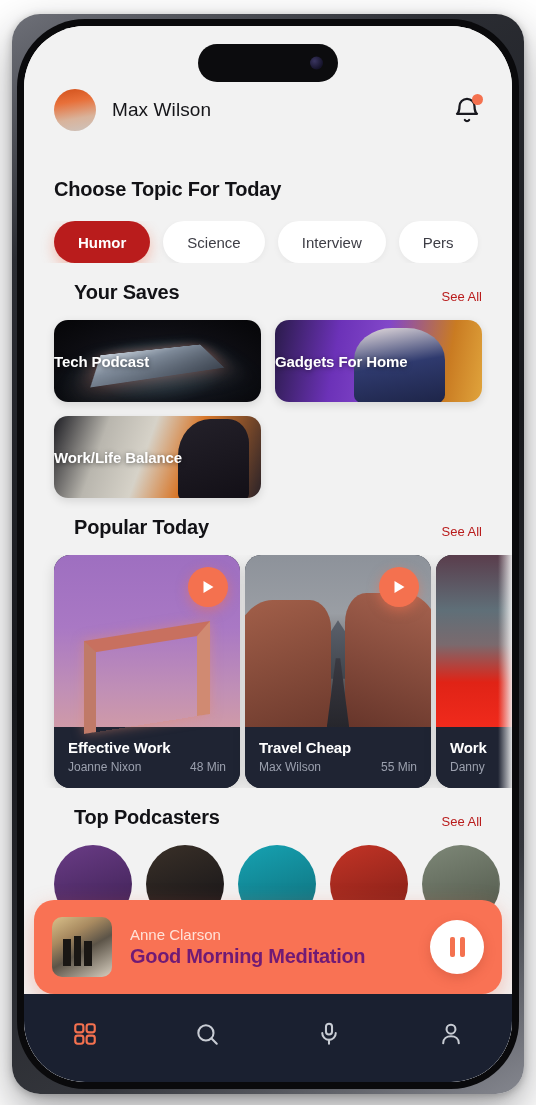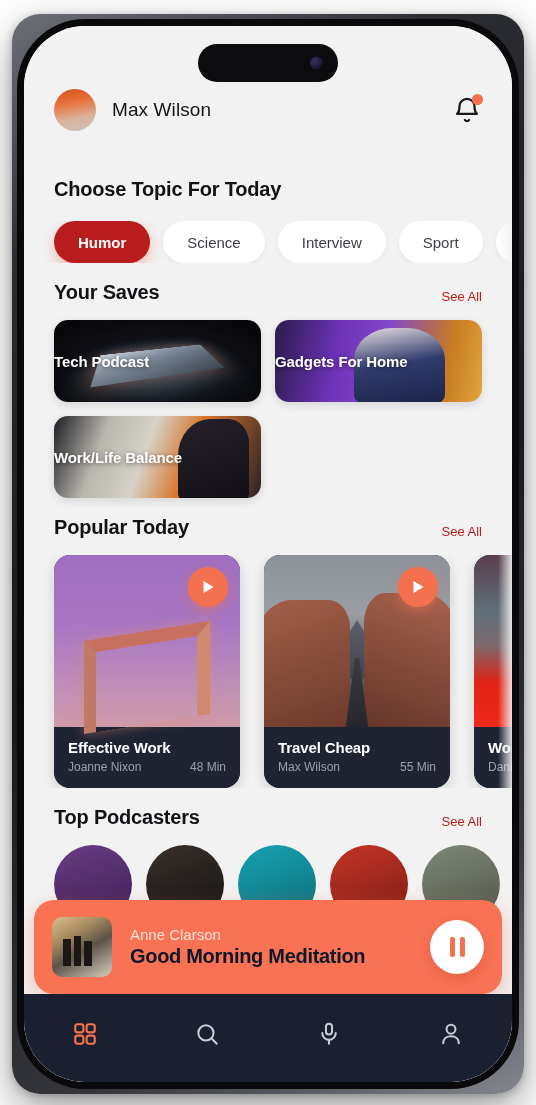--- a/index.html
+++ b/index.html
@@ -52,21 +52,21 @@
   .bell-dot {
     position:absolute; right:-1px; top:-1px; width:11px; height:11px;
     border-radius:50%; background:#f4714f;
   }
 
   
   .sec-title { font-size:20px; font-weight:700; color:#121216; letter-spacing:-.2px; }
   .see-all { font-size:13px; color:#b91c1c; }
   .sec-head {
     display:flex; align-items:flex-end; justify-content:space-between;
-    padding:0 30px; margin-top:18px;
+    padding:0 30px; margin-top:18px;margin-left:20px;
   }
 
   .topic-title { padding:0 30px; margin-top:40px; }
 
   
   .chips { display:flex; gap:13px; padding:0 0 0 30px; margin-top:20px; overflow:hidden; }
   .chip {
     flex:0 0 auto; height:42px; padding:0 24px; border-radius:21px;
     background:#fff; color:#3d3d45; font-size:15px; font-weight:500;
     display:flex; align-items:center; justify-content:center;
@@ -103,21 +103,21 @@
     background:linear-gradient(170deg,#e8dfe0 0%,#2f3a6e 48%,#1d2447 100%);
     border-radius:42% 42% 12% 12%;
   }
   .bg-work { background:linear-gradient(110deg,#1c1c22 0%,#b9b6ae 24%,#d6d2c8 44%,#d8772a 64%,#2a2228 100%); }
   .work-fig {
     position:absolute; right:6%; top:4%; width:34%; height:98%;
     background:linear-gradient(160deg,#24212a,#120f16); border-radius:46% 30% 8% 8%;
   }
 
   
-  .pop-row { display:flex; gap:24px; padding:0 0 0 30px; margin-top:16px; overflow:hidden; }
+  .pop-row { display:flex; gap:5px; padding:0 0 0 30px; margin-top:16px; overflow:hidden; }
   .pop-card {
     flex:0 0 auto; width:186px; border-radius:16px; overflow:hidden;
     box-shadow:0 4px 14px rgba(0,0,0,.14); background:#222736;
   }
   .pop-img { position:relative; height:172px; }
   .img-work { background:linear-gradient(180deg,#9e6fc0 0%,#a978c4 42%,#c08fb6 78%,#cf9aa8 100%); }
   .arch {
     position:absolute; left:16%; bottom:2%; width:68%; height:54%;
     border-top:13px solid #c8705f; border-left:12px solid #c07a68; border-right:13px solid #d08a72;
     transform:skewY(-9deg); box-shadow:0 0 12px rgba(230,140,110,.5);
@@ -154,21 +154,21 @@
     padding:0 18px; z-index:25; box-shadow:0 8px 22px rgba(240,100,70,.35);
   }
   .player-art {
     width:60px; height:60px; border-radius:10px; flex:0 0 auto;
     background:linear-gradient(150deg,#d9c08a 0%,#a88a60 30%,#5c5448 55%,#d8cfc0 100%);
     position:relative; overflow:hidden;
   }
   .art-fig { position:absolute; bottom:18%; width:13%; height:46%; background:#1a1714; }
   .player-txt { margin-left:18px; min-width:0; }
   .player-author { color:#ffe2d8; font-size:15px; font-weight:500; }
-  .player-title { color:#0f172a; font-size:20px; font-weight:700; margin-top:2px; letter-spacing:-.3px; white-space:nowrap; }
+  .player-title { color:#701a75; font-size:20px; font-weight:700; margin-top:2px; letter-spacing:-.3px; white-space:nowrap; }
   .pause-btn {
     margin-left:auto; width:54px; height:54px; border-radius:50%; background:#fff;
     display:flex; align-items:center; justify-content:center; gap:5px; flex:0 0 auto;
     box-shadow:0 4px 12px rgba(150,50,30,.25);
   }
   .pause-bar { width:5px; height:20px; border-radius:2px; background:#f4714f; }
   .progress {
     position:absolute; left:10px; right:10px; bottom:83px; height:3px;
     background:rgba(255,255,255,.28); z-index:26;
   }
@@ -213,21 +213,20 @@
             </div>
           </div>
 
           <div class="topic-title">
             <div class="sec-title">Choose Topic For Today</div>
           </div>
           <div class="chips">
             <div class="chip active">Humor</div>
             <div class="chip">Science</div>
             <div class="chip">Interview</div>
-            <div class="chip">Sport</div>
             <div class="chip">Pers</div>
           </div>
 
           <div class="sec-head">
             <div class="sec-title">Your Saves</div>
             <div class="see-all">See All</div>
           </div>
           <div class="saves">
             <div class="save-card">
               <div class="bg bg-tech">

